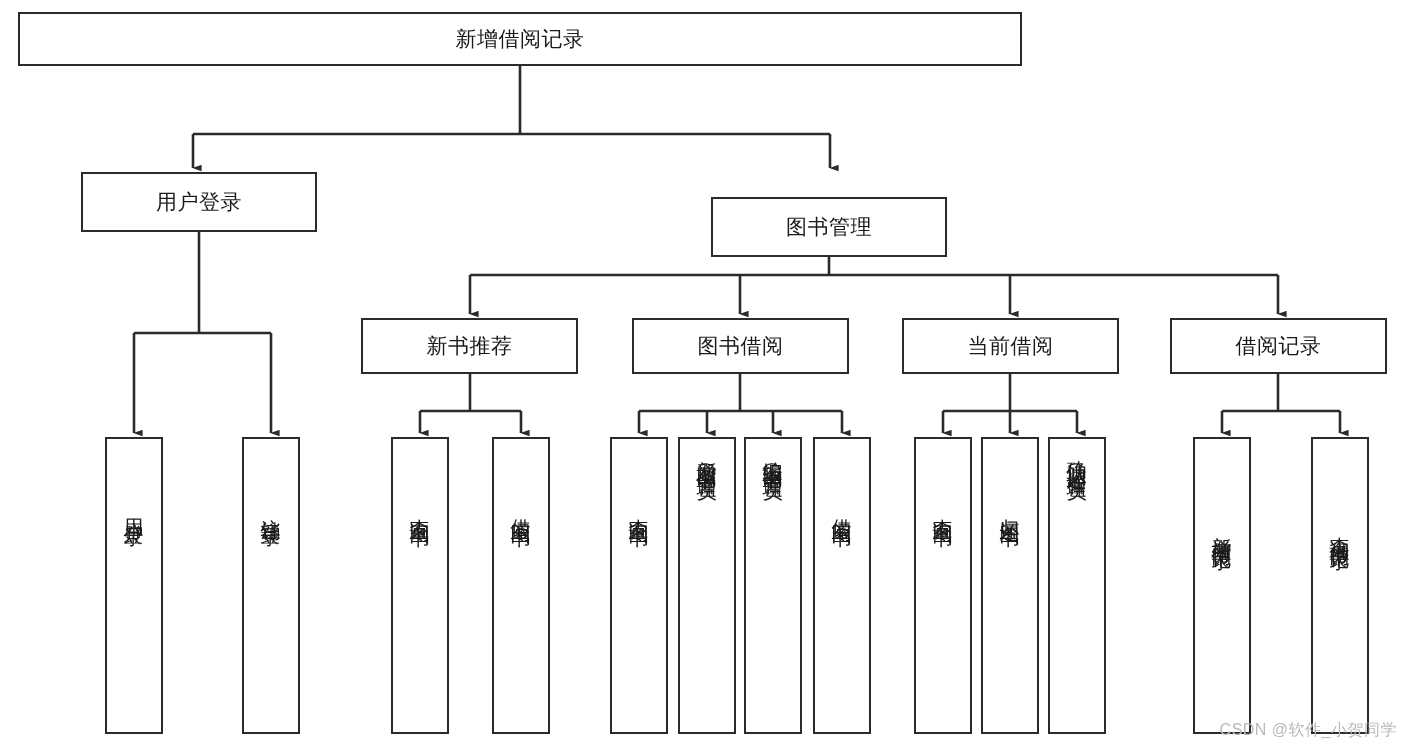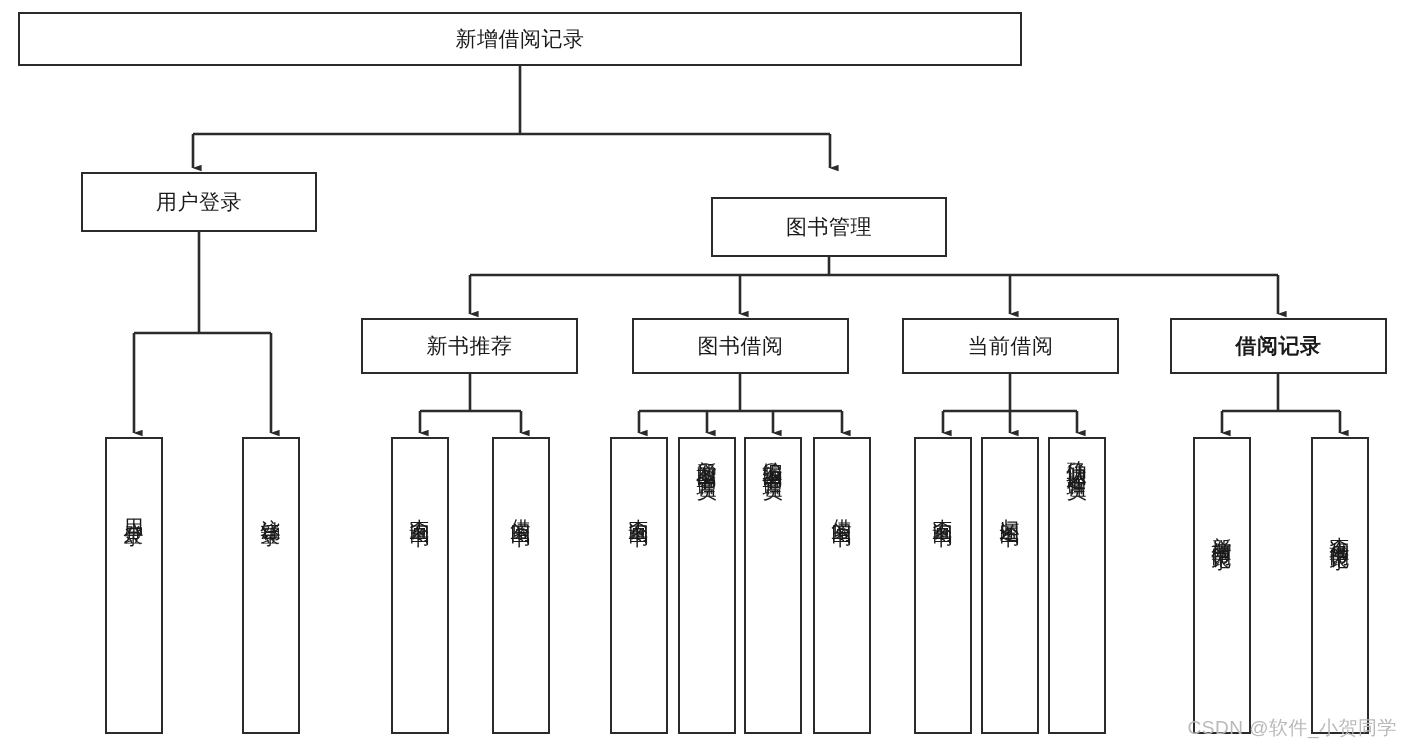--- a/index.html
+++ b/index.html
@@ -63,21 +63,21 @@
     left: 0;
     width: 1405px;
     height: 747px;
     pointer-events: none;
   }
   .watermark {
     position: absolute;
     right: 8px;
     bottom: 6px;
     color: #b9b9b9;
-    font-size: 19px;
+    font-size: 16px;
     letter-spacing: 0.5px;
     white-space: nowrap;
   }
 </style>
 </head>
 <body>
 
 <div id="diagram-root">
 
   <svg class="connectors" viewBox="0 0 1405 747" xmlns="http://www.w3.org/2000/svg">
@@ -145,21 +145,21 @@
 
   <div class="node-box" style="left:361px; top:318px; width:217px; height:56px;">
     <span class="node-label">新书推荐</span>
   </div>
   <div class="node-box" style="left:902px; top:318px; width:217px; height:56px;">
     <span class="node-label">当前借阅</span>
   </div>
   <div class="node-box" style="left:632px; top:318px; width:217px; height:56px;">
     <span class="node-label">图书借阅</span>
   </div>
-  <div class="node-box" style="left:1170px; top:318px; width:217px; height:56px;font-weight:bold;">
+  <div class="node-box" style="left:1170px; top:318px; width:217px; height:56px;">
     <span class="node-label">借阅记录</span>
   </div>
 
   <div class="node-box vertical mid" style="left:105px; top:437px; width:58px; height:297px;">
     <span class="node-label">用户登录</span>
   </div>
   <div class="node-box vertical mid" style="left:242px; top:437px; width:58px; height:297px;">
     <span class="node-label">注销登录</span>
   </div>
 

